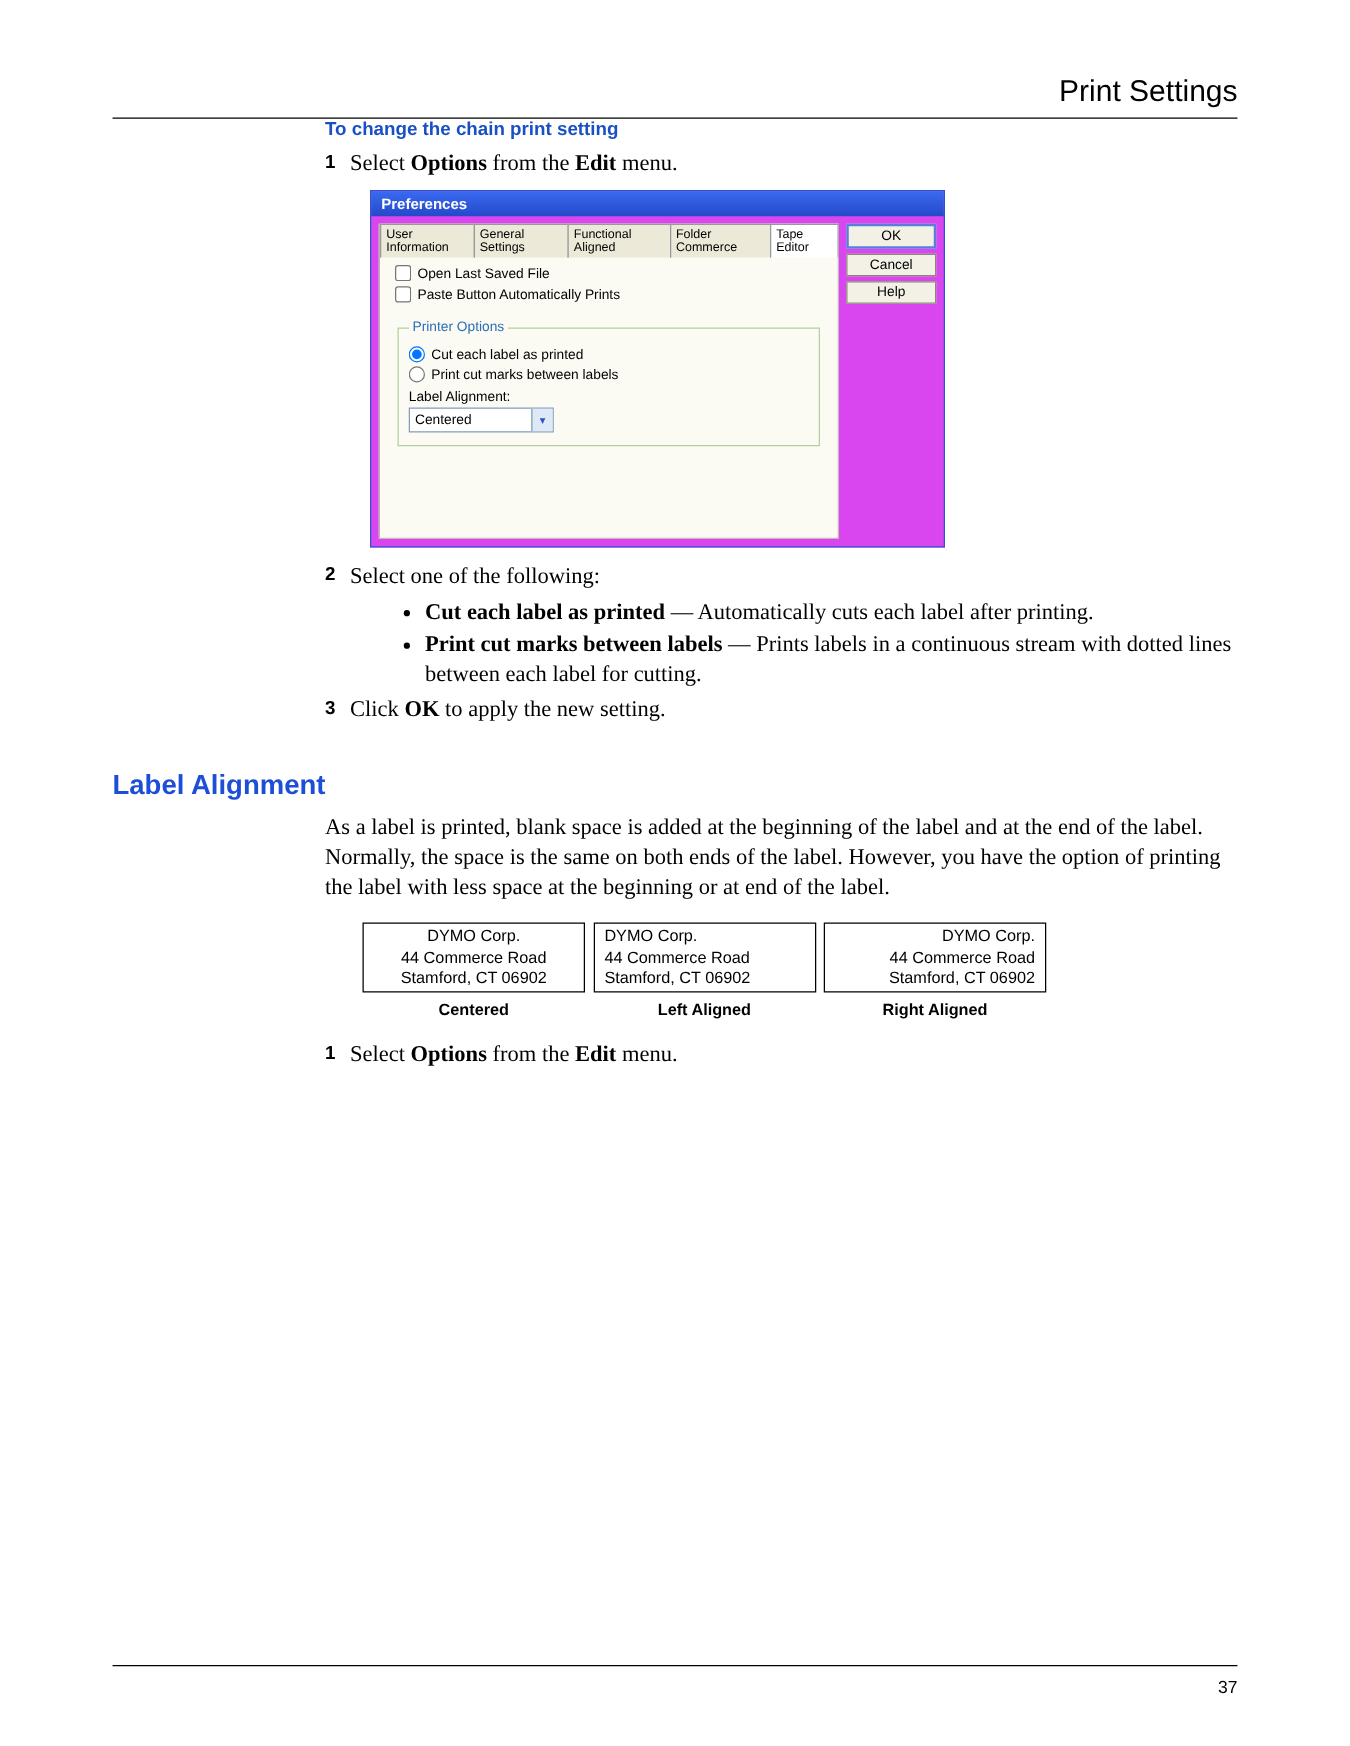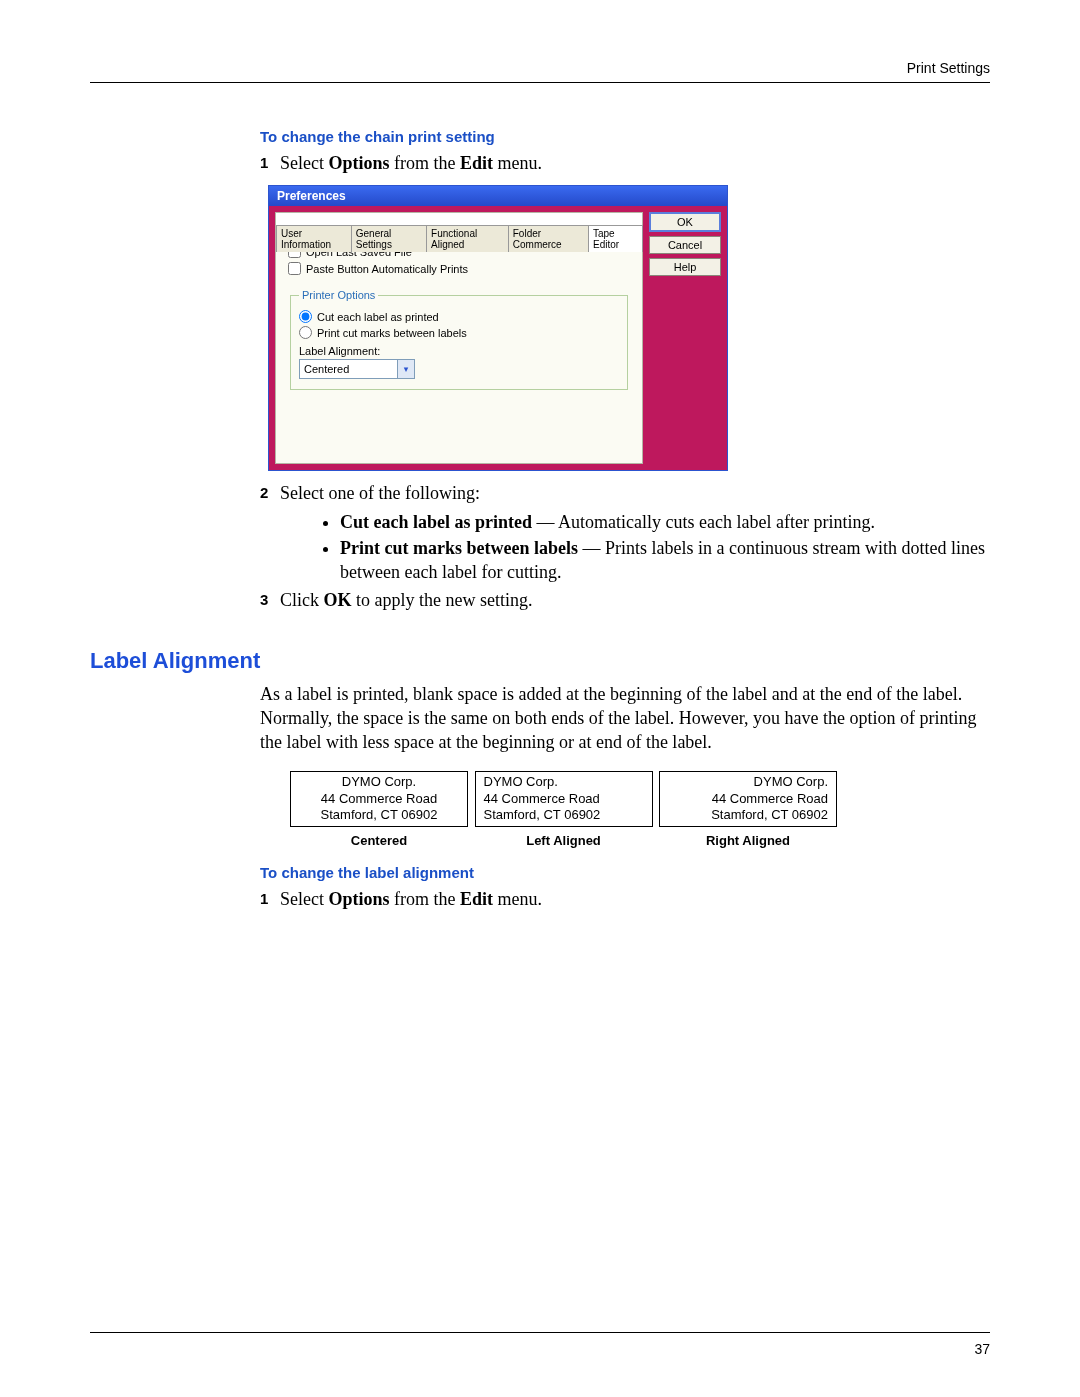--- a/index.html
+++ b/index.html
@@ -12,25 +12,24 @@
   }
   .page {
     box-sizing: border-box;
     width: 1080px;
     height: 1397px;
     padding: 60px 90px 40px 90px;
     position: relative;
   }
   .header-line {
     text-align: right;
-    font-size: 14px;
+    font-size: 24px;
     font-family: Arial, Helvetica, sans-serif;
     padding-bottom: 6px;
     border-bottom: 1px solid #000;
-    margin-bottom: 45px;
   }
   .body-indent {
     margin-left: 170px;
   }
   .task-title {
     color: #1a4fc6;
     font-weight: bold;
     font-family: Arial, Helvetica, sans-serif;
     font-size: 15px;
     margin-bottom: 6px;
@@ -58,23 +57,23 @@
   }
   .section-para {
     margin-left: 170px;
     font-size: 18px;
     line-height: 1.35;
   }
 
   
   .dialog {
     width: 458px;
-    margin: 10px 0 10px 8px;
+    margin: 10px 0 10px 36px;
     border: 1px solid #2c54cf;
-    background: #be185d;
+    background: #d946ef;
     font-family: Tahoma, Arial, sans-serif;
     font-size: 11px;
   }
   .dialog .titlebar {
     background: linear-gradient(#3a6af0,#2449c9);
     color: #fff;
     font-weight: bold;
     padding: 3px 8px;
     font-size: 12px;
   }
@@ -96,21 +95,21 @@
     display: flex;
     font-size: 10px;
   }
   .tab {
     border: 1px solid #999;
     border-bottom: none;
     background: #ece9d8;
     padding: 2px 4px;
     margin-right: -1px;
     position: relative;
-    top: 13px;
+    top: 0;
   }
   .tab.active {
     background: #fff;
     z-index: 2;
   }
   .tab-body {
     background: #fbfbf3;
     min-height: 210px;
     padding: 10px 12px 12px 12px;
   }
@@ -316,21 +315,20 @@
       <div class="ex-col">
         <div class="exbox right">
           <span>DYMO Corp.</span>
           <span>44 Commerce Road</span>
           <span>Stamford, CT 06902</span>
         </div>
         <div class="excap">Right Aligned</div>
       </div>
     </div>
 
-    <div class="task-title">To change the label alignment</div>
     <div class="num-step">
       <div class="n">1</div>
       <div class="t">
         <span>Select </span><b>Options</b><span> from the </span><b>Edit</b><span> menu.</span>
       </div>
     </div>
   </div>
 
   <div class="footer">
     <span>37</span>

